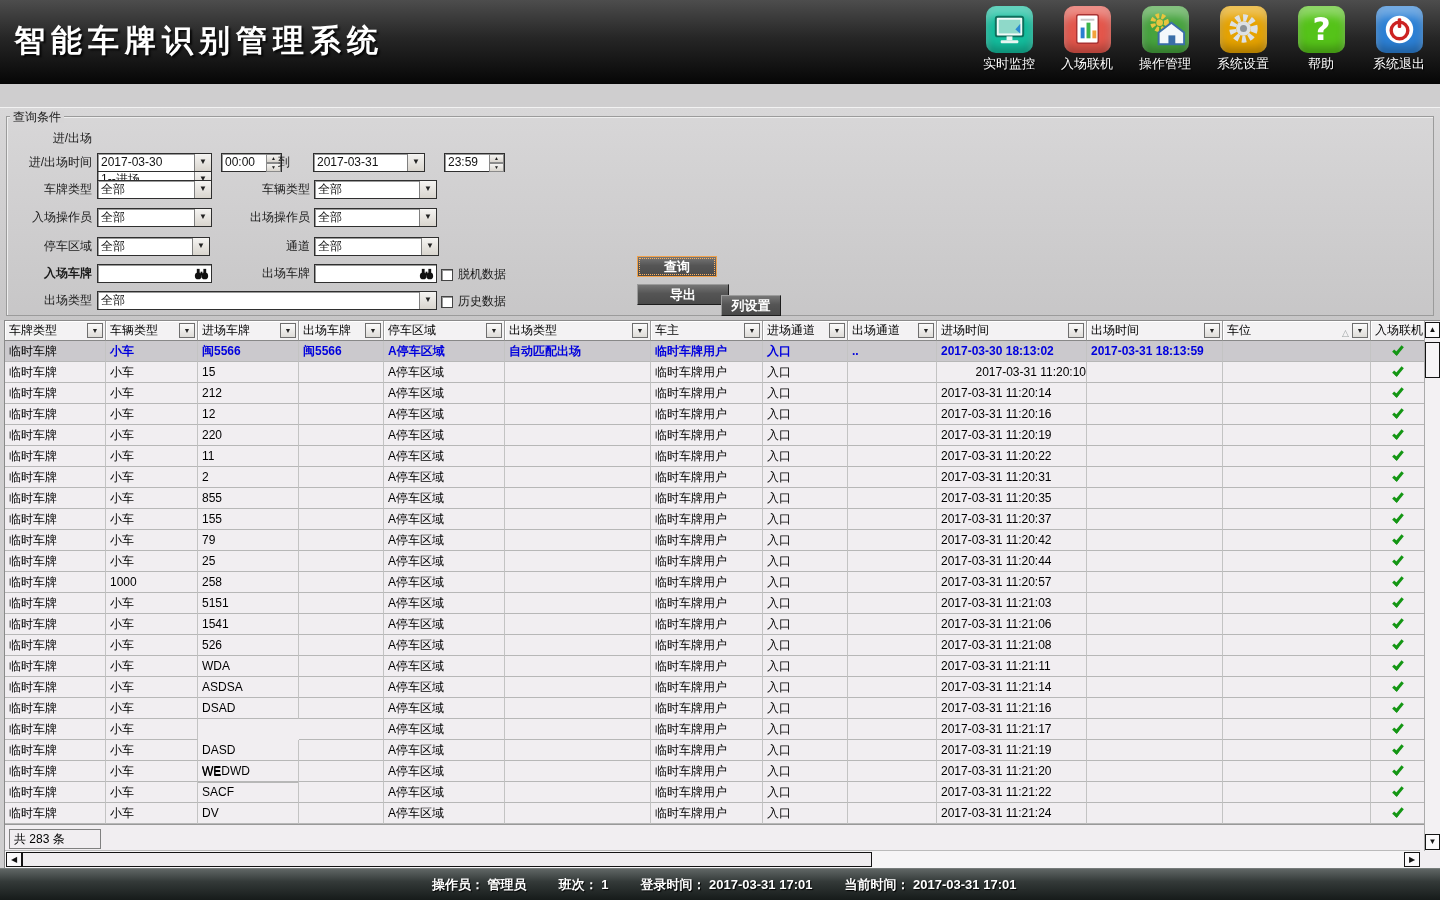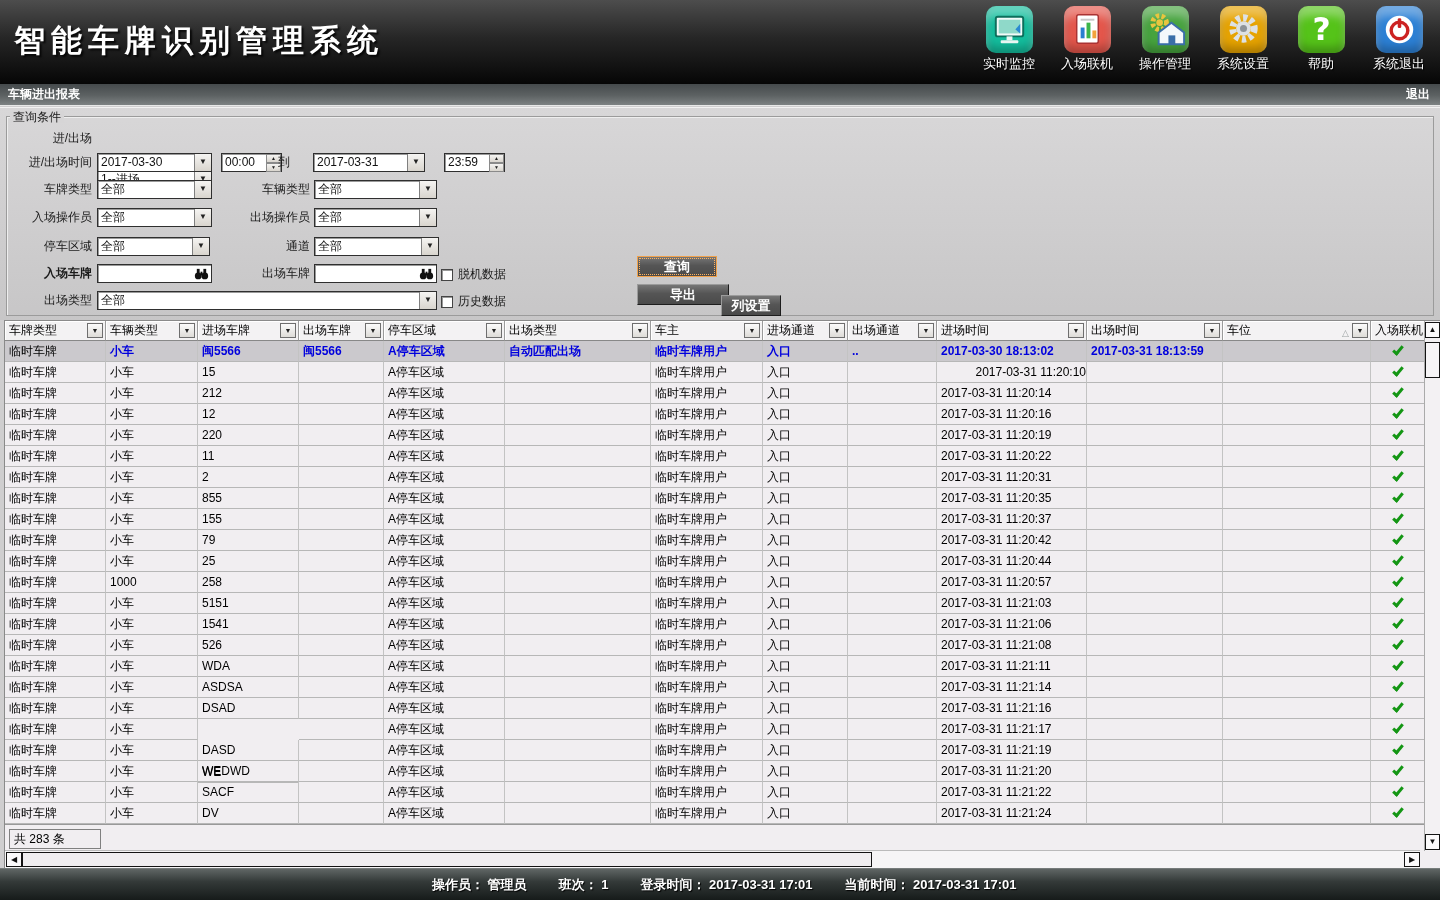--- a/index.html
+++ b/index.html
@@ -163,24 +163,20 @@
               <circle cx="24" cy="24" r="14" fill="#fff"></circle>
               <circle cx="24" cy="25" r="8.5" fill="none" stroke="#cc2222" stroke-width="3.5"></circle>
               <rect x="22.2" y="12.5" width="3.6" height="10" rx="1.4" fill="#cc2222"></rect>
             </svg>
           </div>
           <div class="nav-label">系统退出</div>
         </div>
       </div>
   </div>
 
-  <div class="subheader">
-    <span class="sh-title">车辆进出报表</span>
-    <span class="sh-exit">退出</span>
-  </div>
 
   <div class="query-panel">
     <div class="groupbox"></div>
     <div class="group-legend" style="left:10px; top:3px; position:absolute;">查询条件</div>
 
     <div class="q-label" style="left:2px; top:21px;">进/出场</div>
     <div class="combo" style="left:97px; top:21px; width:115px;margin-top:41px;">
       <span class="c-val">1--进场</span>
         <span class="c-btn">▼</span>
     </div>

